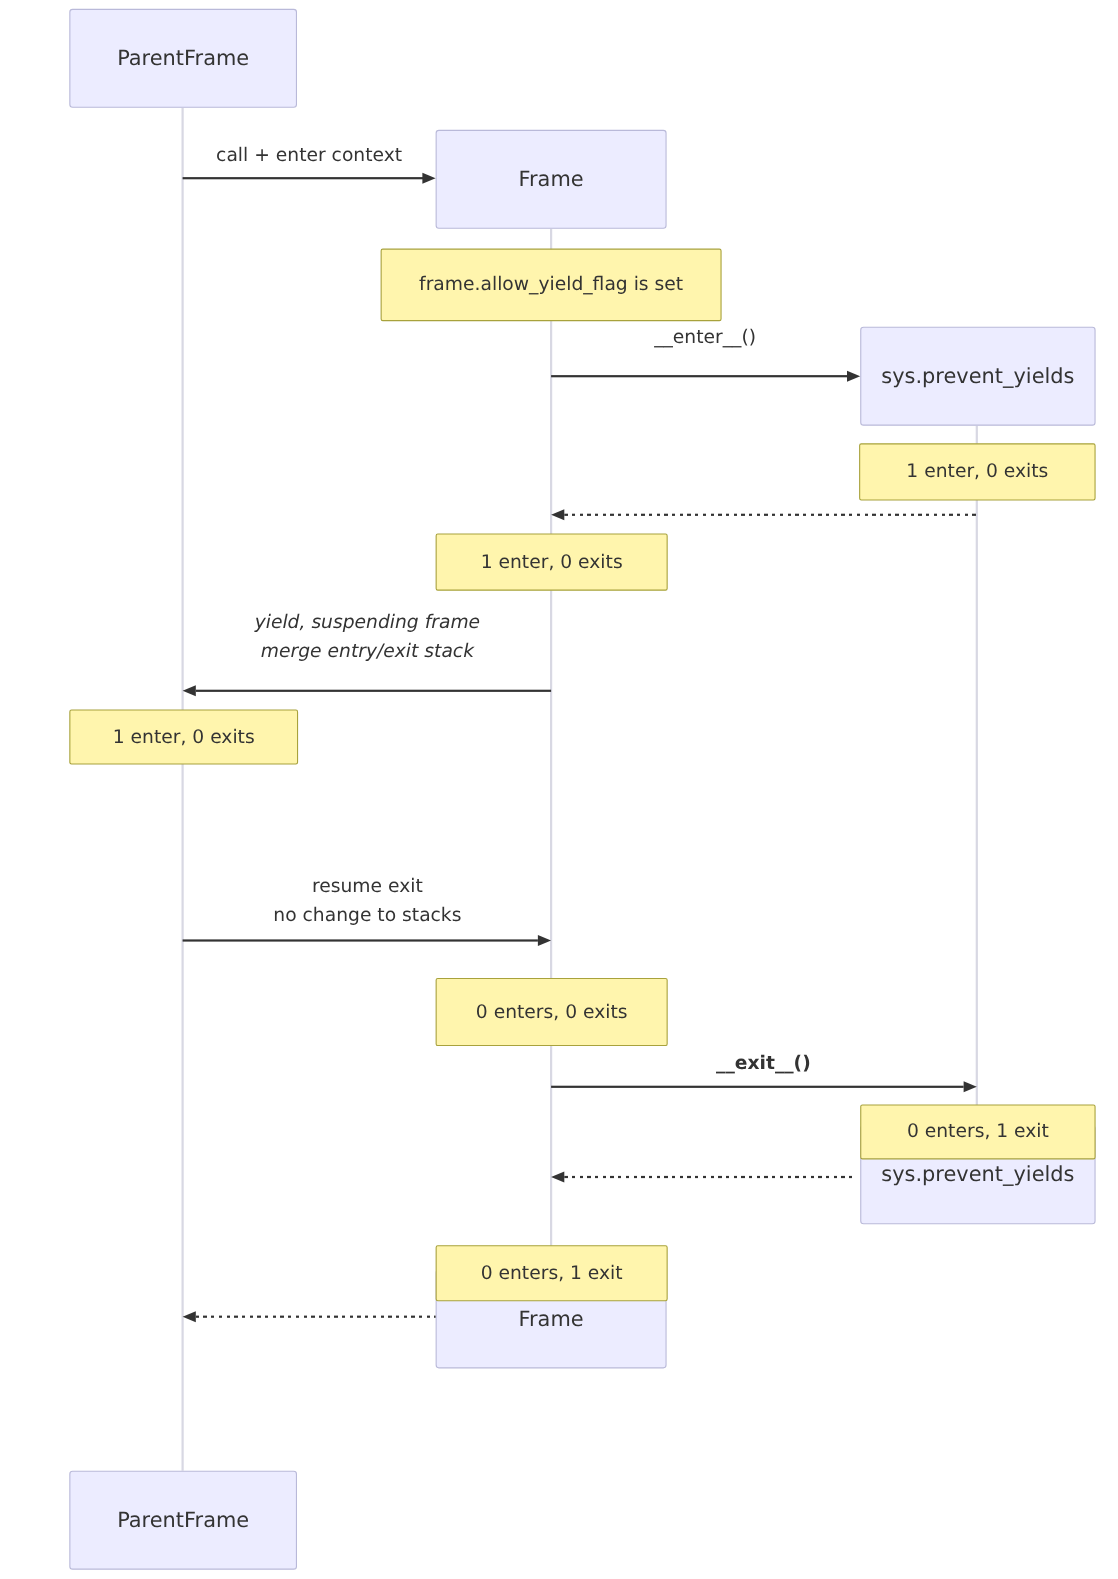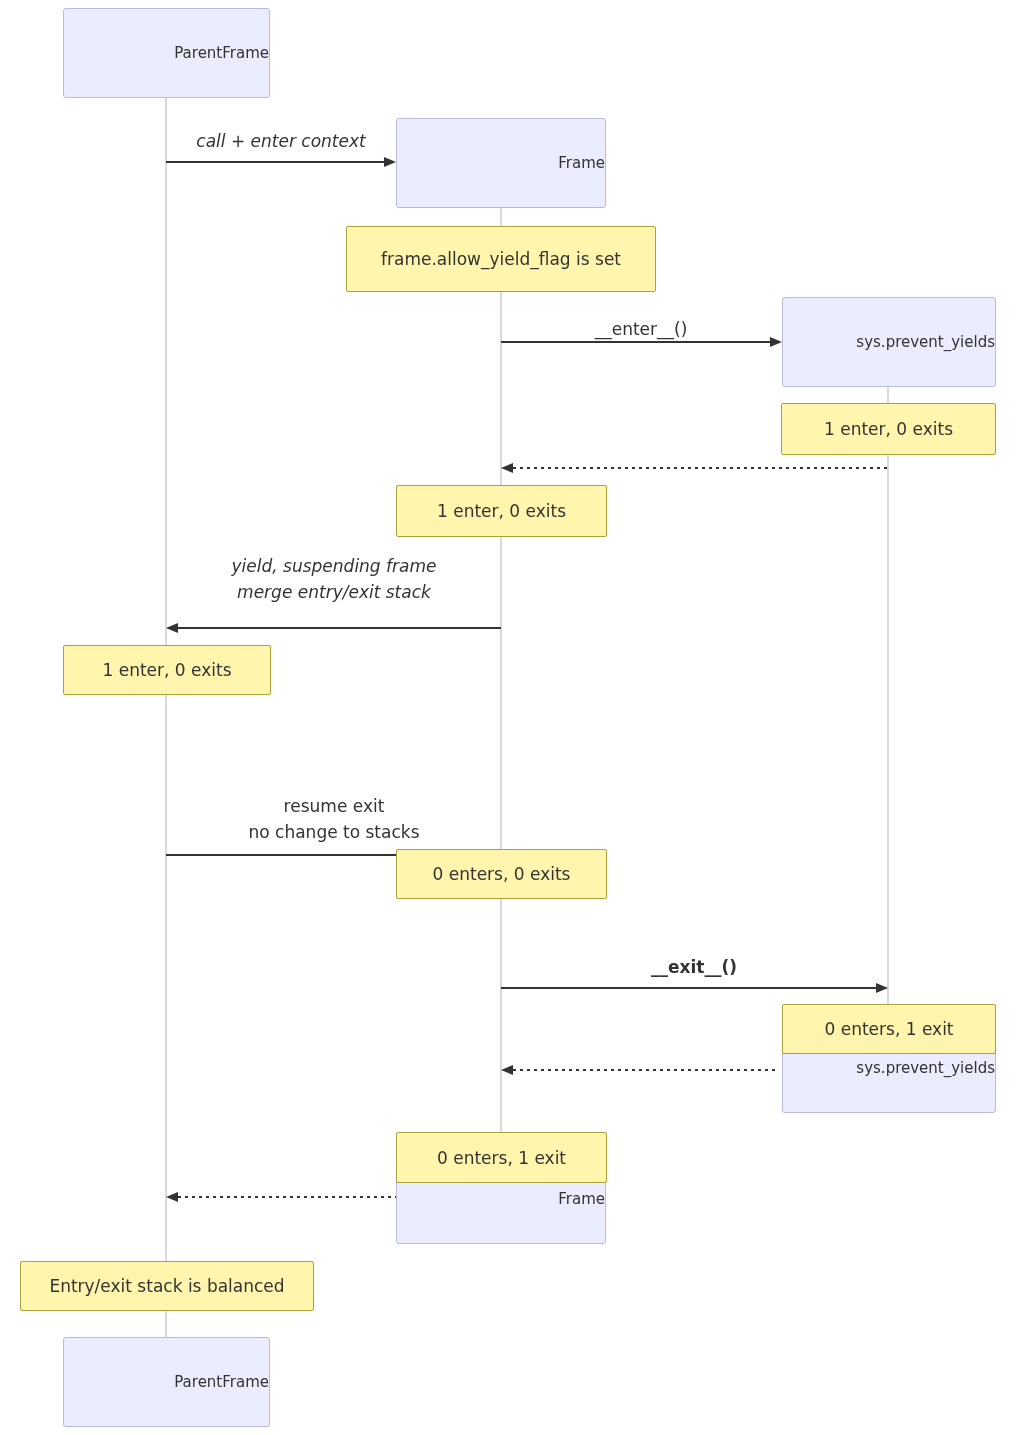--- a/index.html
+++ b/index.html
@@ -18,22 +18,22 @@
     border-left: 2px solid var(--lifeline, #d8d8e3);
     z-index: 0;
   }
   .actor {
     position: absolute;
     background: var(--actor-fill, #ECECFF);
     border: 1px solid var(--actor-border, #b9b9d9);
     border-radius: 3px;
     display: flex;
     align-items: center;
-    justify-content: flex-end;
-    font-size: 15px;
+    justify-content: center;
+    font-size: 19px;
     z-index: 1;
     box-sizing: border-box;
   }
   .note {
     position: absolute;
     background: var(--note-fill, #fff5ad);
     border: 1px solid var(--note-border, #a8a23c);
     border-radius: 2px;
     display: flex;
     align-items: center;
@@ -108,27 +108,27 @@
   <div class="actor" style="left:782px; top:1023px; width:214px; height:90px;">
     <span>sys.prevent_yields</span>
   </div>
   <div class="actor" style="left:396px; top:1154px; width:210px; height:90px;">
     <span>Frame</span>
   </div>
   <div class="actor" style="left:63px; top:1337px; width:207px; height:90px;">
     <span>ParentFrame</span>
   </div>
 
-  <div class="msg-label" style="left:281px; top:128px;font-style:italic;">call + enter context</div>
+  <div class="msg-label" style="left:281px; top:128px;">call + enter context</div>
   <div class="msg-line" style="left:166px; top:161px; width:220px;"></div>
   <div class="arrowhead right" style="left:384px; top:157px;"></div>
 
   <div class="note" style="left:346px; top:226px; width:310px; height:66px;">frame.allow_yield_flag is set</div>
 
-  <div class="msg-label" style="left:641px; top:316px;">__enter__()</div>
+  <div class="msg-label" style="left:641px; top:294px;">__enter__()</div>
   <div class="msg-line" style="left:501px; top:341px; width:271px;"></div>
   <div class="arrowhead right" style="left:770px; top:337px;"></div>
 
   <div class="note" style="left:781px; top:403px; width:215px; height:52px;">1 enter, 0 exits</div>
 
   <div class="arrowhead left" style="left:501px; top:463px;"></div>
   <div class="msg-line dotted" style="left:513px; top:467px; width:375px;"></div>
 
   <div class="note" style="left:396px; top:485px; width:211px; height:52px;">1 enter, 0 exits</div>
 
@@ -141,31 +141,30 @@
 
   <div class="note" style="left:63px; top:645px; width:208px; height:50px;">1 enter, 0 exits</div>
 
   <div class="msg-label" style="left:334px; top:793px;">
     <div>resume exit</div>
     <div>no change to stacks</div>
   </div>
   <div class="msg-line" style="left:166px; top:854px; width:323px;"></div>
   <div class="arrowhead right" style="left:489px; top:850px;"></div>
 
-  <div class="note" style="left:396px; top:849px; width:211px; height:50px;">0 enters, 0 exits</div>
+  <div class="note" style="left:396px; top:889px; width:211px; height:62px;">0 enters, 0 exits</div>
 
   <div class="msg-label" style="left:694px; top:954px;font-weight:bold;">__exit__()</div>
   <div class="msg-line" style="left:501px; top:987px; width:375px;"></div>
   <div class="arrowhead right" style="left:876px; top:983px;"></div>
 
   <div class="note" style="left:782px; top:1004px; width:214px; height:50px;">0 enters, 1 exit</div>
 
   <div class="arrowhead left" style="left:501px; top:1065px;"></div>
   <div class="msg-line dotted" style="left:513px; top:1069px; width:266px;"></div>
 
   <div class="note" style="left:396px; top:1132px; width:211px; height:51px;">0 enters, 1 exit</div>
 
   <div class="arrowhead left" style="left:166px; top:1192px;"></div>
   <div class="msg-line dotted" style="left:178px; top:1196px; width:218px;"></div>
 
-  <div class="note" style="left:20px; top:1261px; width:294px; height:50px;">Entry/exit stack is balanced</div>
 
 </div>
 
 </body></html>

